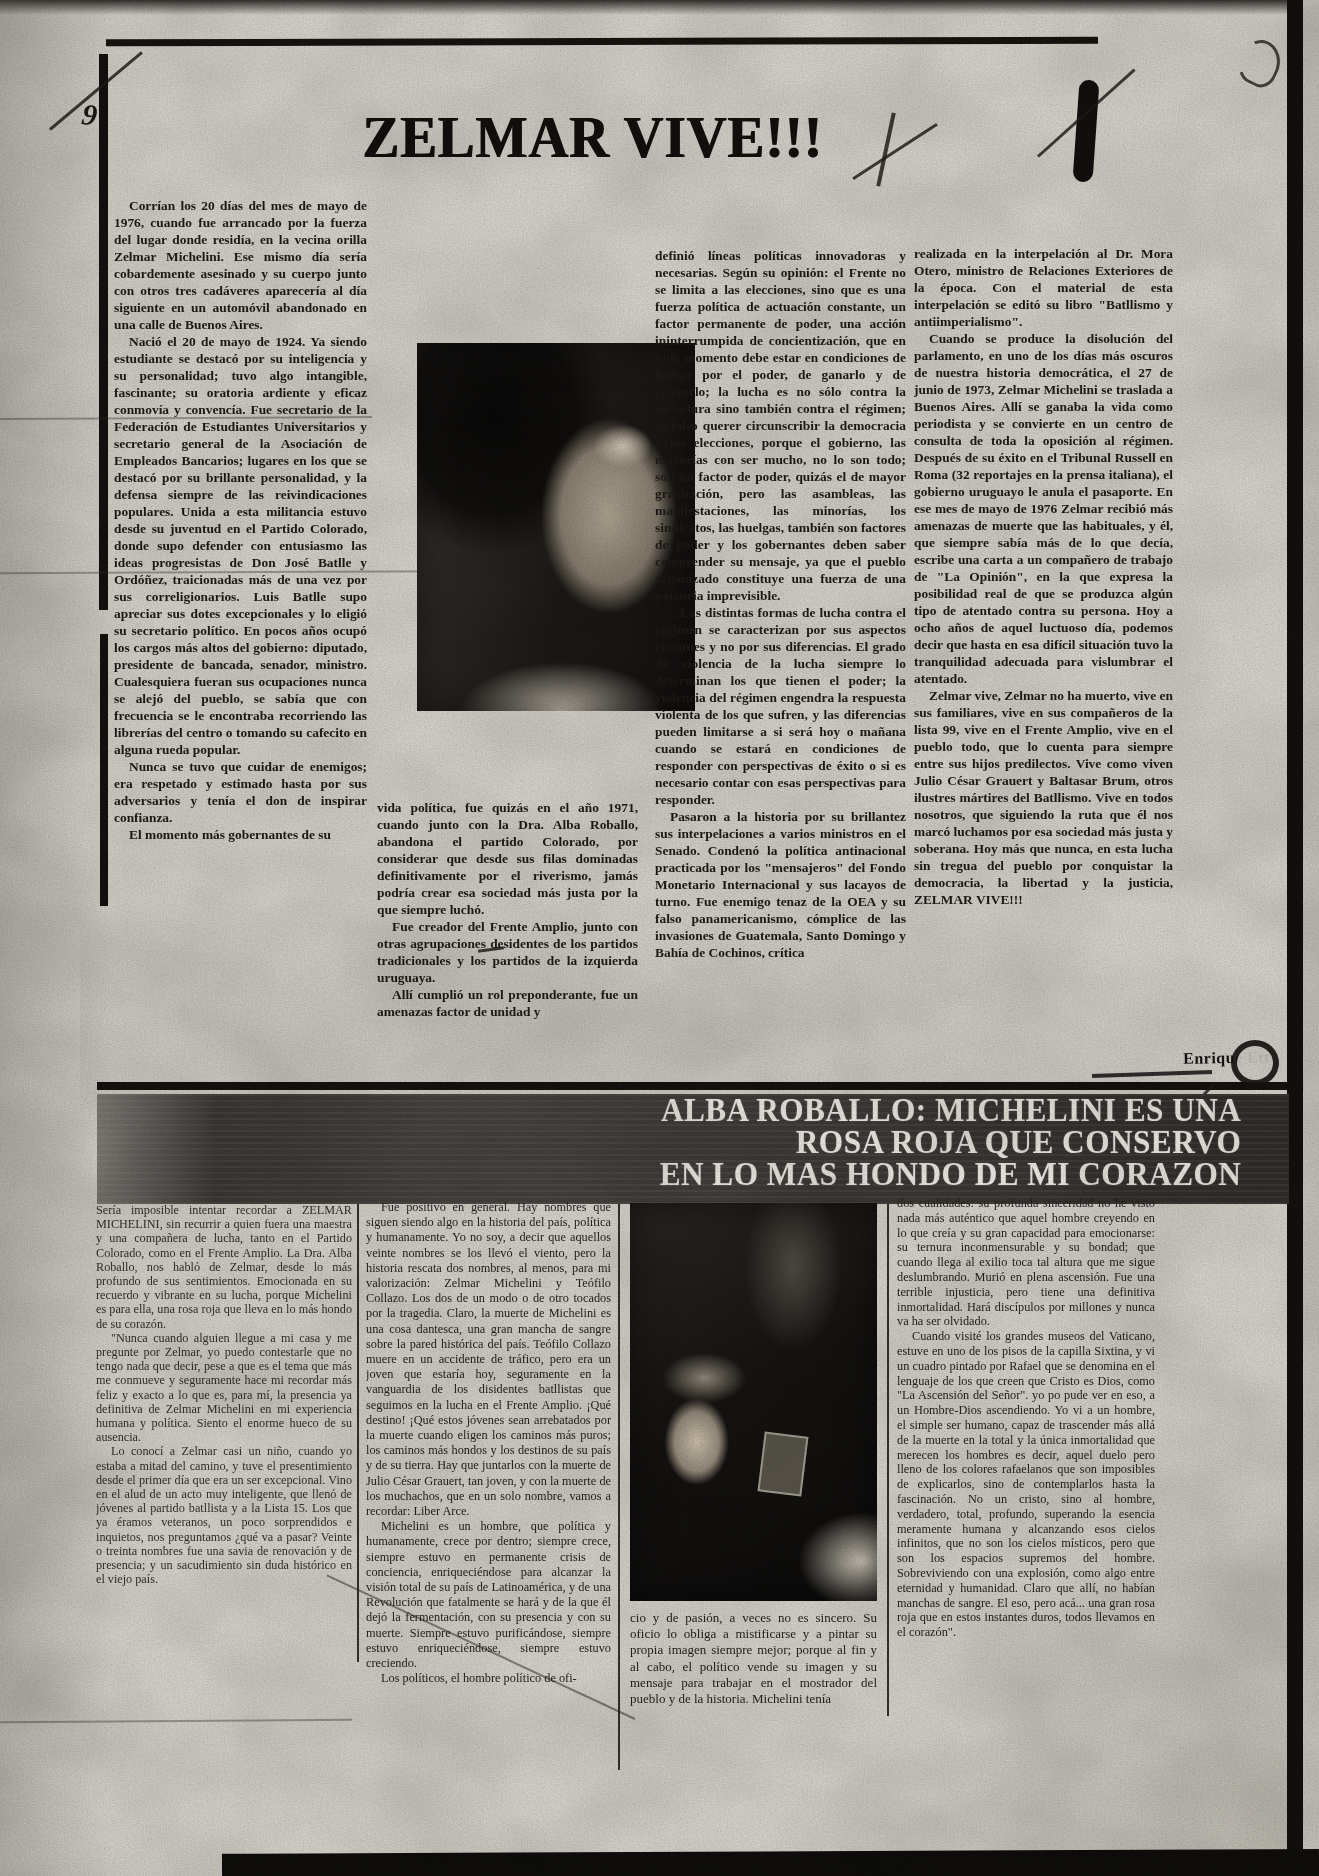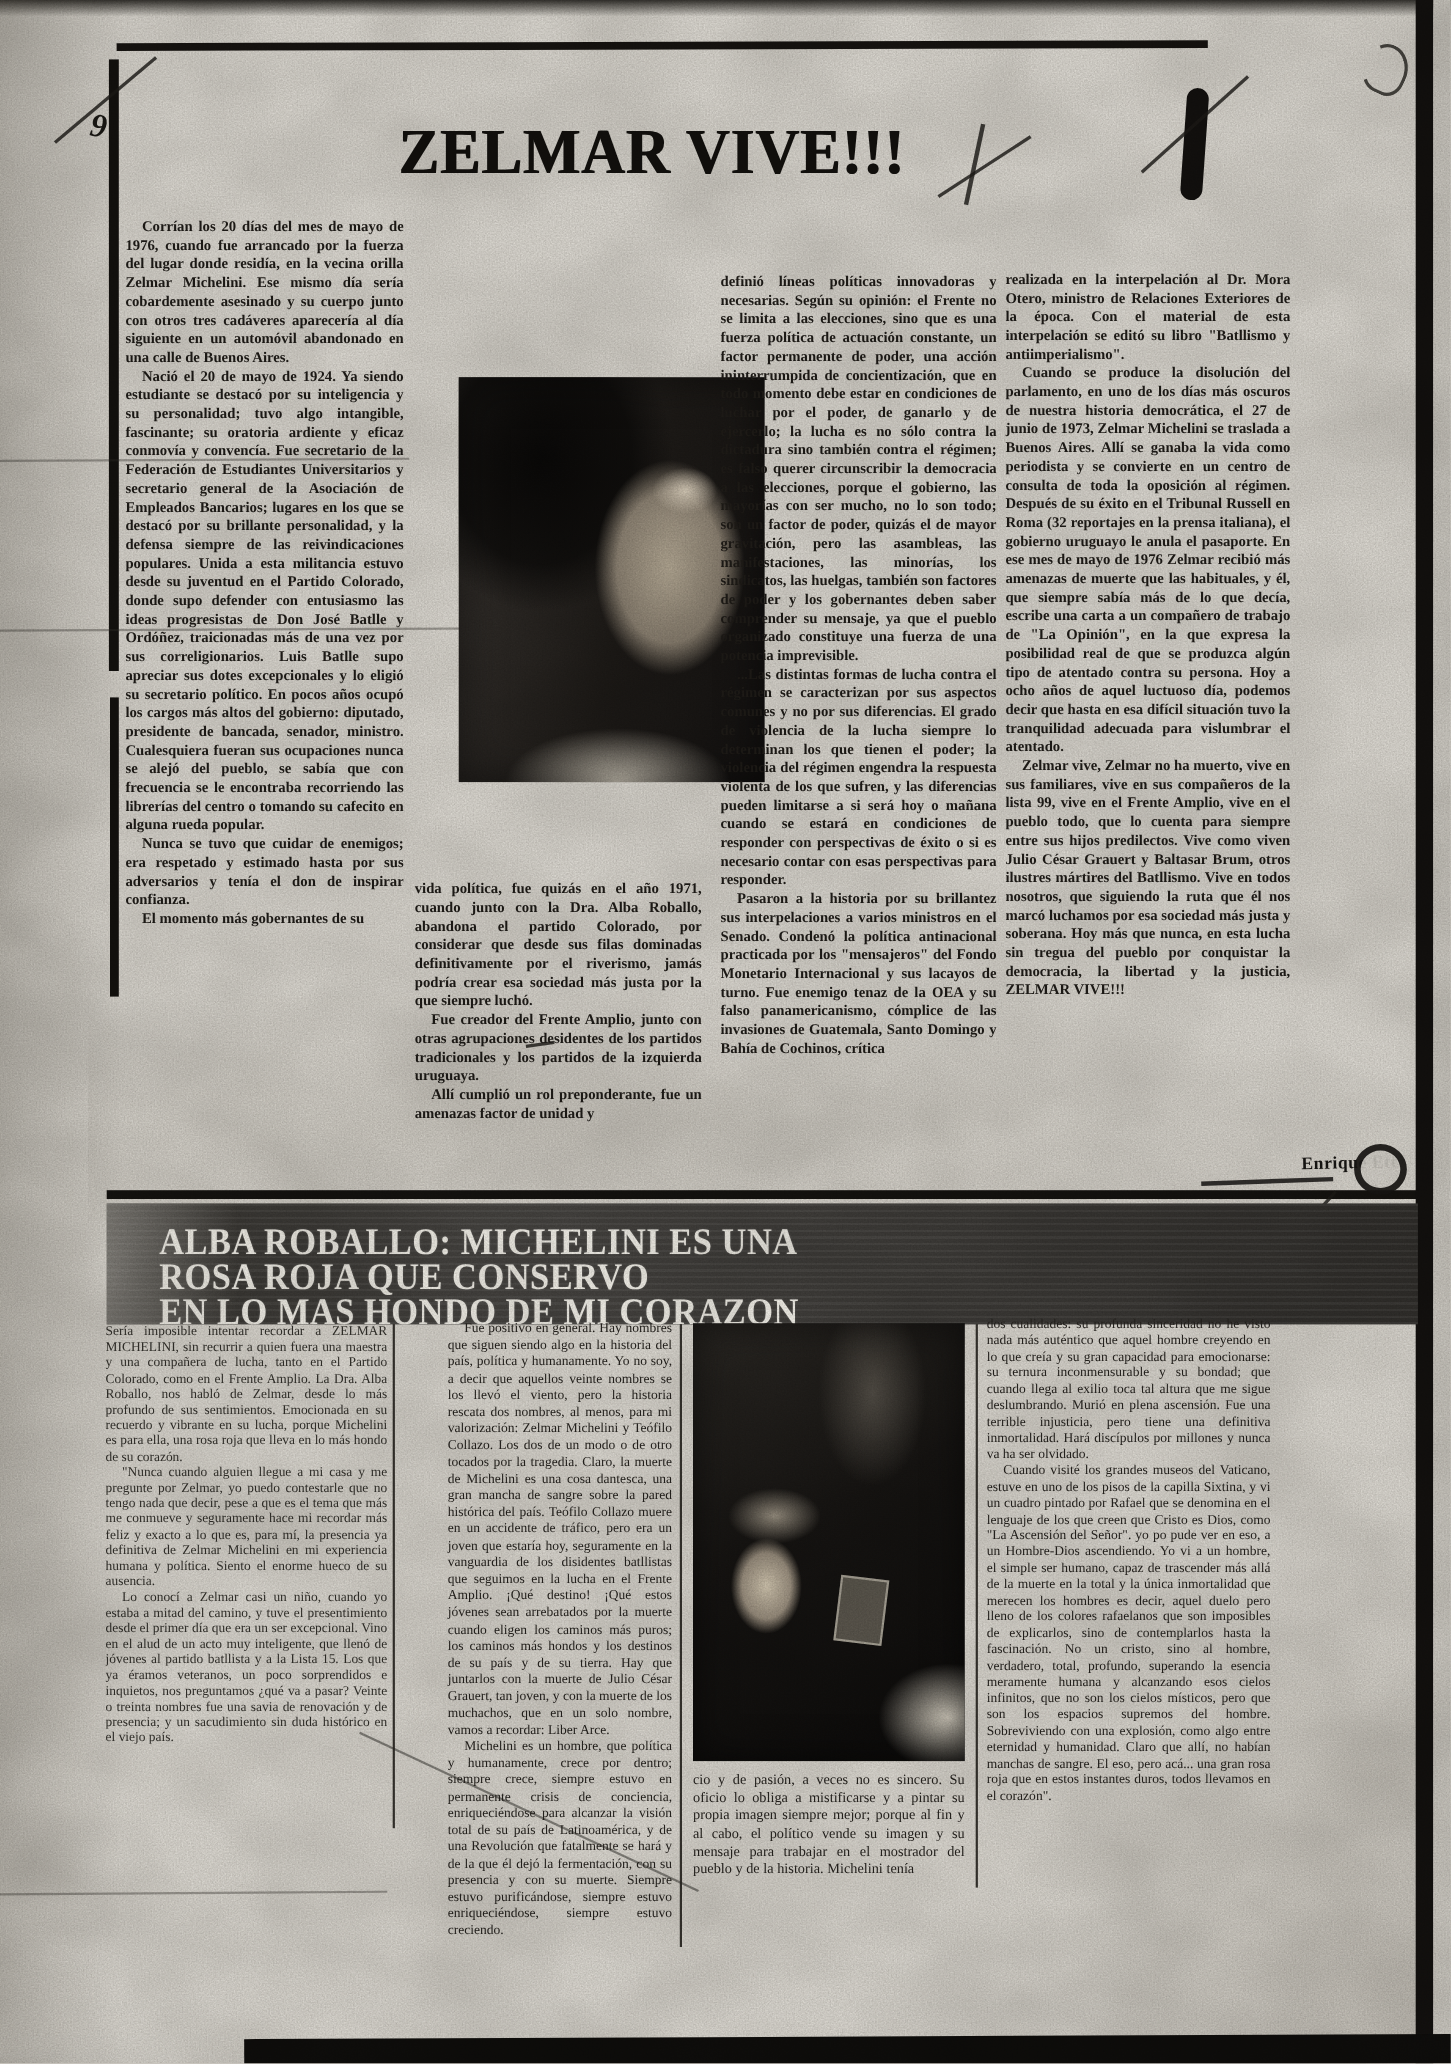--- a/index.html
+++ b/index.html
@@ -51,21 +51,21 @@
   .tick{left:478px;top:948px;width:26px;height:3px;transform:rotate(-8deg);}
   .scratch-bl{left:295px;top:1718px;width:340px;height:2px;background:rgba(40,38,34,.5);
     transform:rotate(25deg);transform-origin:right center;}
   .blot{left:1231px;top:1040px;width:36px;height:34px;border:6px solid #171513;border-radius:50%;
     background:#d4d1ca;opacity:.92;}
   .sig-underline{left:1092px;top:1072px;width:120px;height:4px;background:#141210;transform:rotate(-2deg);opacity:.85;}
 
   
   .headline{left:362px;top:104px;font-size:55px;font-weight:700;letter-spacing:1px;color:#12100d;
     transform:scaleY(1.06);transform-origin:left top;text-shadow:1.2px 0 0 #12100d;white-space:nowrap;}
-  .banner{left:97px;top:1094px;width:1192px;height:110px;text-align:left;padding-top:20px;box-sizing:border-box;
+  .banner{left:97px;top:1094px;width:1192px;height:110px;text-align:right;padding-top:0;box-sizing:border-box;
     background:
       linear-gradient(90deg,rgba(214,211,204,.45),rgba(214,211,204,0) 10%),
       repeating-linear-gradient(180deg,rgba(255,255,255,.05) 0 2px,rgba(0,0,0,0) 2px 6px),
       linear-gradient(90deg,#35332f,#454340 30%,#3a3835 70%,#2f2d2a);}
   .banner .bl{font-size:34px;line-height:32px;font-weight:700;color:#efede6;letter-spacing:.5px;
     transform:scaleX(.92);text-shadow:0 0 2px rgba(255,255,255,.2);}
 
   
   .photo1{left:417px;top:343px;width:278px;height:368px;box-shadow:inset 0 0 40px rgba(0,0,0,.5);
     background:
@@ -92,21 +92,21 @@
   .a1c1{left:114px;top:197px;width:253px;height:885px;}
   .a1c2{left:377px;top:799px;width:261px;height:280px;}
   .a1c3{left:655px;top:247px;width:251px;height:838px;}
   .a1c4{left:914px;top:245px;width:259px;height:812px;}
   .byline{left:1080px;top:1050px;width:190px;text-align:right;font-size:16px;font-weight:700;
     letter-spacing:.5px;color:#171513;transform:rotate(-1deg);}
   .a2 p{color:#26231f;}
   .a2c1{left:96px;top:1203px;width:256px;height:520px;}
   .a2c1 p{font-size:12.2px;line-height:14.2px;color:#32302b;}
   .a2c2{left:366px;top:1200px;width:245px;height:562px;}
-  .a2c2 p{font-size:12.3px;line-height:15.2px;margin-left:41px;}
+  .a2c2 p{font-size:12.3px;line-height:15.2px;}
   .a2c3{left:630px;top:1610px;width:247px;height:102px;}
   .a2c3 p{font-size:13px;line-height:16.2px;}
   .a2c4{left:897px;top:1196px;width:258px;height:578px;}
   .a2c4 p{font-size:12.3px;line-height:14.8px;}
 
   .noise{position:absolute;left:0;top:0;z-index:60;pointer-events:none;mix-blend-mode:multiply;}
 </style>
 </head>
 <body>
 

